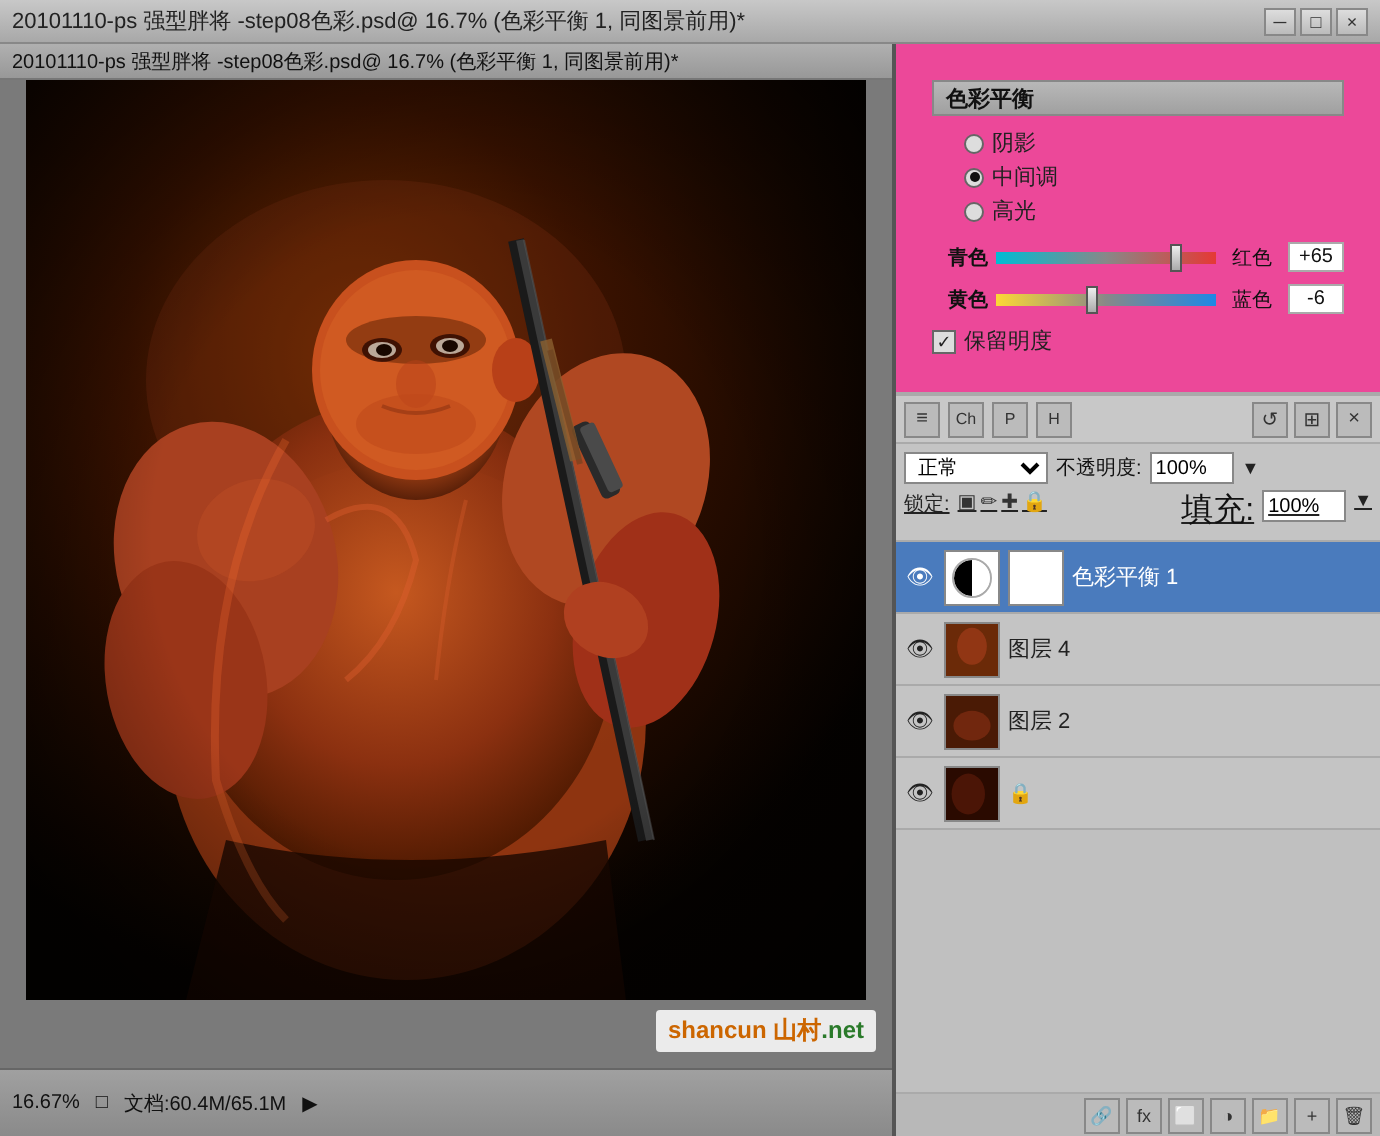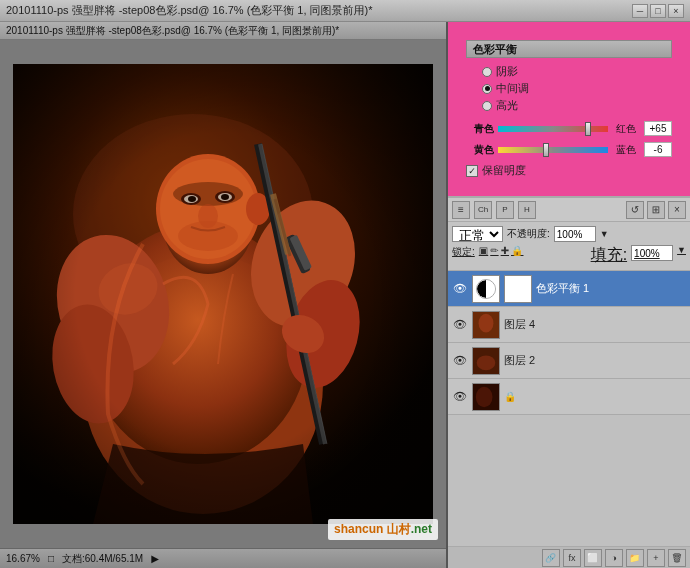--- a/index.html
+++ b/index.html
@@ -68,35 +68,34 @@
       align-items: center;
       padding: 0 6px;
       font-size: 10px;
       color: #111;
       border-bottom: 1px solid #777;
     }
     .canvas-content {
       flex: 1;
       background: #7a7a7a;
       display: flex;
-      align-items: center;
       justify-content: center;
       overflow: hidden;
       position: relative;
     }
     .artwork {
       width: 420px;
       height: 460px;
       background: radial-gradient(ellipse at 40% 30%, #8b4513 0%, #5c2a00 30%, #2a1000 70%, #0a0500 100%);
       position: relative;
       overflow: hidden;
     }
     
     .canvas-bottom {
-      height: 20px;
+      height: 34px;
       background: linear-gradient(to bottom, #a0a0a0, #8a8a8a);
       display: flex;
       align-items: center;
       padding: 0 6px;
       gap: 8px;
       border-top: 1px solid #666;
     }
     .canvas-bottom-text {
       font-size: 10px;
       color: #111;
@@ -287,23 +286,23 @@
       padding: 4px;
       border-bottom: 1px solid #aaa;
     }
     .layers-controls-row {
       display: flex;
       align-items: center;
       gap: 4px;
       margin-bottom: 3px;
     }
     .mode-select {
-      width: 51px;
+      width: 72px;
       height: 16px;
-      font-size: 13px;
+      font-size: 10px;
       background: white;
       border: 1px solid #888;
       padding: 0 2px;
     }
     .opacity-label {
       font-size: 10px;
       color: #111;
     }
     .opacity-input {
       width: 42px;

